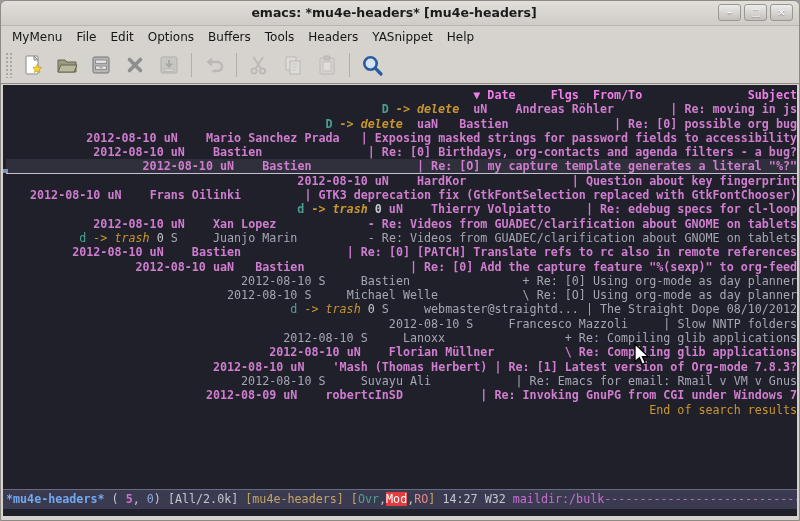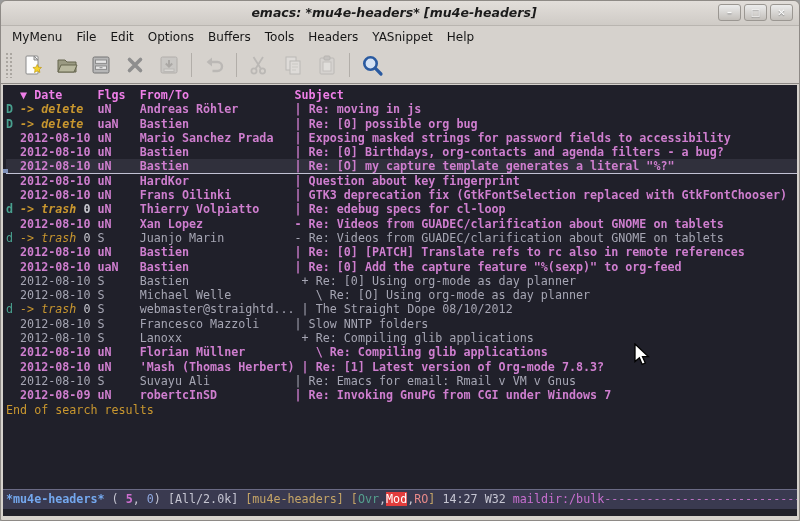--- a/index.html
+++ b/index.html
@@ -7,21 +7,21 @@
   .window{
     position:relative;width:800px;height:521px;
     background:#d6d2cd;border:1px solid #8e8a86;
     border-radius:6px 6px 2px 2px;overflow:hidden;
     font-family:"DejaVu Sans", sans-serif;
   }
   
   .titlebar{position:relative;height:25px;background:linear-gradient(#e2deda,#cfcbc6);
     border-bottom:1px solid #b9b5b0;border-radius:6px 6px 0 0;}
   .title{position:absolute;left:0;right:12px;top:4px;text-align:center;
-    font-size:12.5px;font-weight:bold;color:#1b1b1b;font-style:italic;}
+    font-size:12.5px;font-weight:bold;color:#1b1b1b;}
   .win-controls{position:absolute;right:6px;top:3px;display:flex;gap:3px;}
   .win-btn{width:23px;height:17px;border:1px solid #9b9792;border-radius:3px;
     background:linear-gradient(#ececec,#c3bfba);color:#fbfbfb;
     font-size:10px;line-height:15px;text-align:center;font-weight:bold;
     text-shadow:0 1px 1px #8a8a8a;}
   
   .menubar{height:21px;display:flex;align-items:center;padding-left:4px;background:#d6d2cd;}
   .menu-item{font-size:12px;color:#161616;padding:2px 7px;}
   
   .toolbar{height:37px;display:flex;align-items:center;background:#d6d2cd;
@@ -29,21 +29,21 @@
   .grip{width:7px;height:26px;margin:0 4px 0 2px;
     background-image:radial-gradient(#aaa6a0 1px, transparent 1.2px);
     background-size:4px 4px;}
   .tool-btn{width:32px;height:32px;border:none;background:transparent;
     display:flex;align-items:center;justify-content:center;margin:0 1px;padding:0;}
   .tool-btn.disabled{opacity:.38;filter:grayscale(1);}
   .tool-sep{width:1px;height:24px;background:#b2aea9;margin:0 5px;}
   
   .editor{position:absolute;left:2px;right:2px;top:84px;bottom:4px;
     background:#20202a;display:flex;flex-direction:column;
-    font-family:"DejaVu Sans Mono", monospace;font-size:11.7px;}
+    font-family:"DejaVu Sans Mono", monospace;font-size:11.7px;text-align:right;}
   .buffer{height:404px;overflow:hidden;padding:3px 0 0 3px;position:relative;}
   .line{height:14.3px;line-height:14.3px;white-space:pre;position:relative;}
   .header-line{color:#ef7fe8;font-weight:bold;}
   .row.unread{color:#cf7ecf;font-weight:bold;}
   .row.read{color:#a6a6b4;font-weight:normal;}
   .row.current{background:#30303c;border-bottom:1px solid #c2c2d4;}
   .d-action{color:#c9972f;font-style:italic;}
   .d-extra{color:#c8c8d0;}
   .ind{color:#49a08f;}
   .fringe-mark{position:absolute;left:-3px;bottom:0;width:5px;height:4px;background:#7e90b8;}

